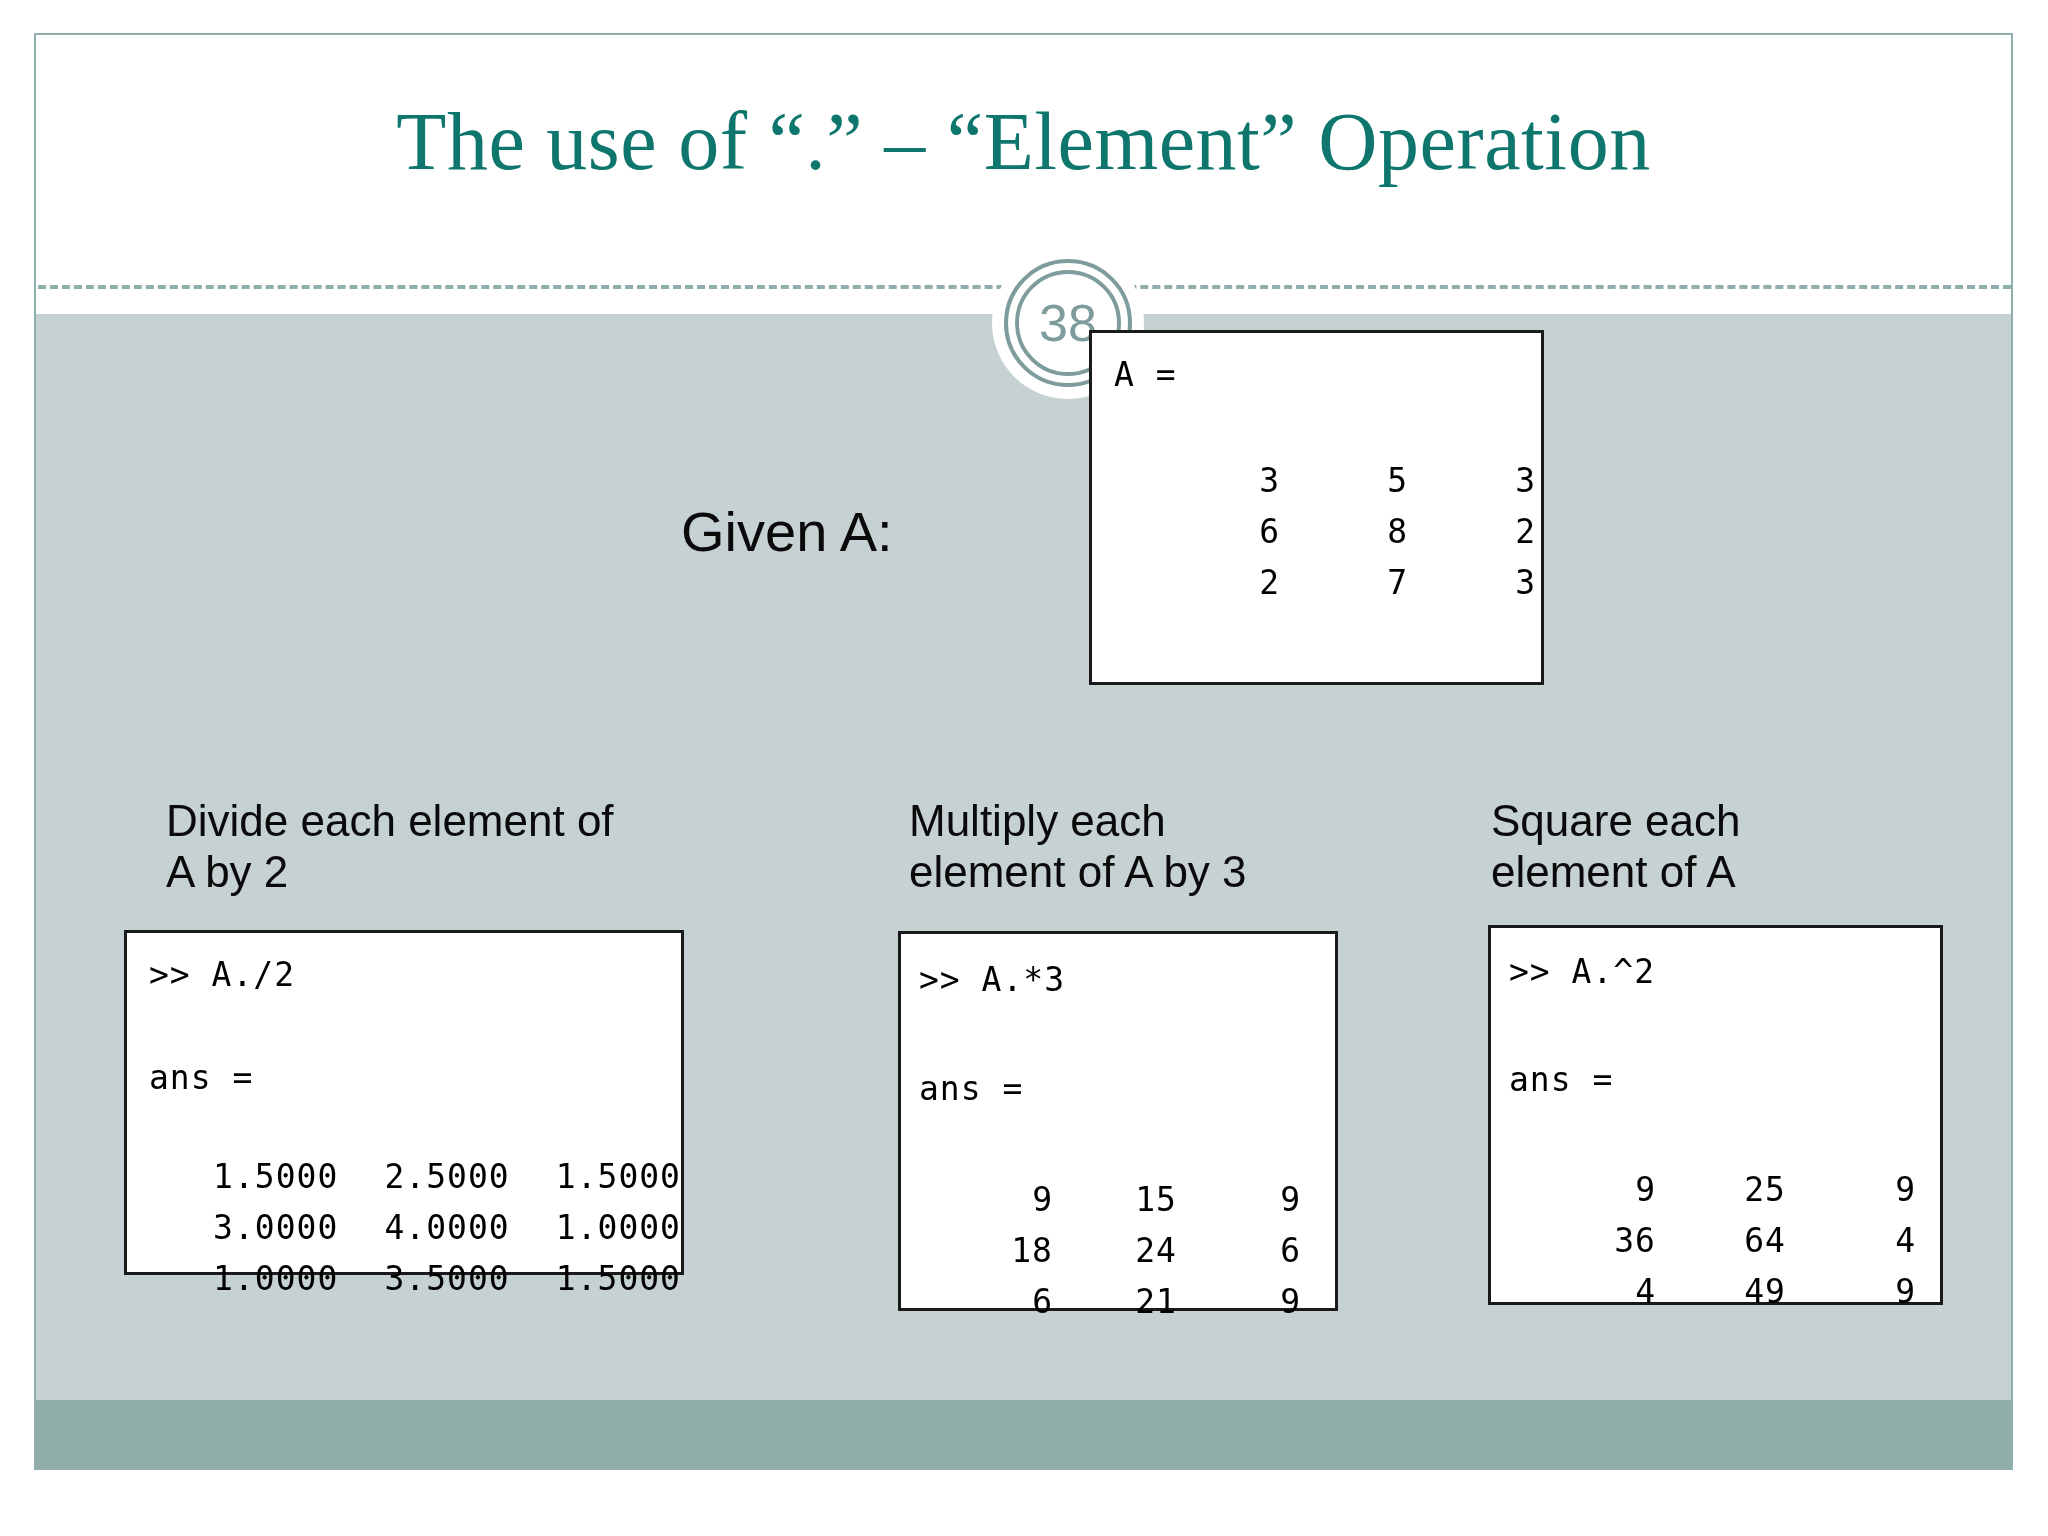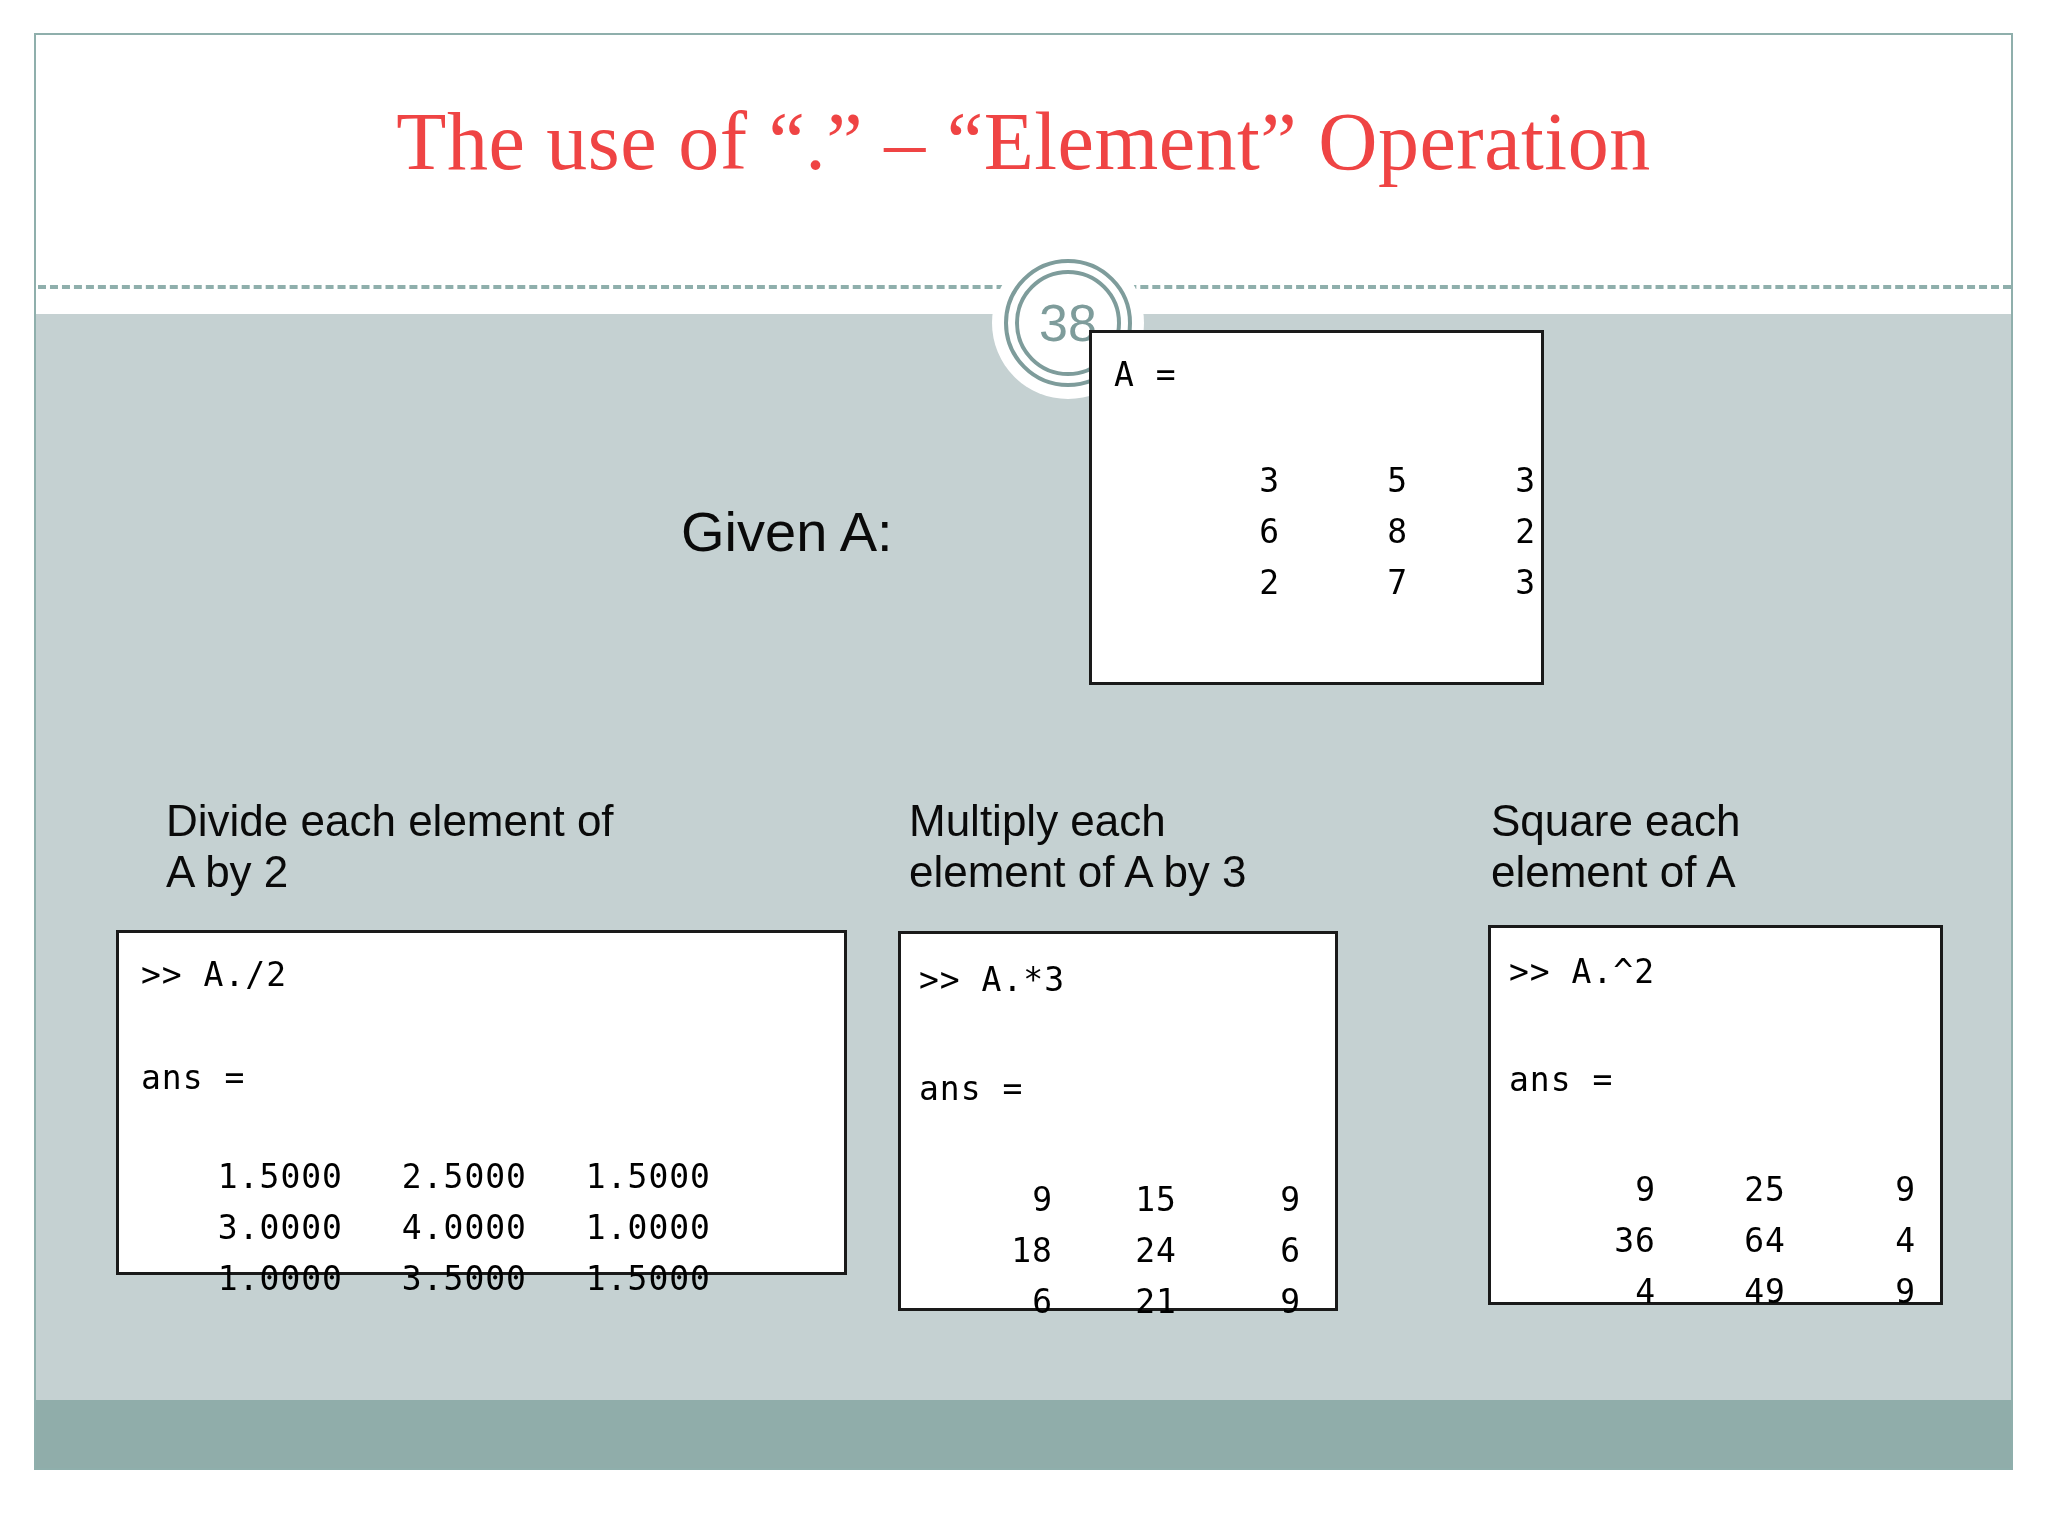--- a/index.html
+++ b/index.html
@@ -37,21 +37,21 @@
   }
   .slide-title {
     position: absolute;
     left: 0;
     top: 60px;
     width: 100%;
     text-align: center;
     font-family: "Liberation Serif", serif;
     font-size: 82px;
     font-weight: 400;
-    color: #ef4444;
+    color: #0f766e;
     letter-spacing: 0.5px;
     white-space: nowrap;
   }
 
   
   .divider {
     position: absolute;
     left: 2px;
     top: 250px;
     width: 1973px;
@@ -174,21 +174,21 @@
     color: #000000;
   }
 
   
   #box-a { left: 1053px; top: 295px; width: 455px; height: 355px; }
   #box-a .cmdline { left: 22px; top: 22px; }
   #box-a .matrix { left: 60px; top: 122px; }
   #box-a .matrix td { width: 128px; }
 
   
-  #box-div { left: 80px; top: 895px; width: 731px; height: 345px; }
+  #box-div { left: 88px; top: 895px; width: 560px; height: 345px; }
   #box-div .cmdline { left: 22px; top: 22px; }
   #box-div .ansline { left: 22px; top: 125px; }
   #box-div .matrix { left: 40px; top: 218px; }
   #box-div .matrix td { width: 184px; }
 
   
   #box-mul { left: 862px; top: 896px; width: 440px; height: 380px; padding-left: 10px; }
   #box-mul .cmdline { left: 18px; top: 26px; }
   #box-mul .ansline { left: 18px; top: 135px; }
   #box-mul .matrix { left: 28px; top: 240px; }

